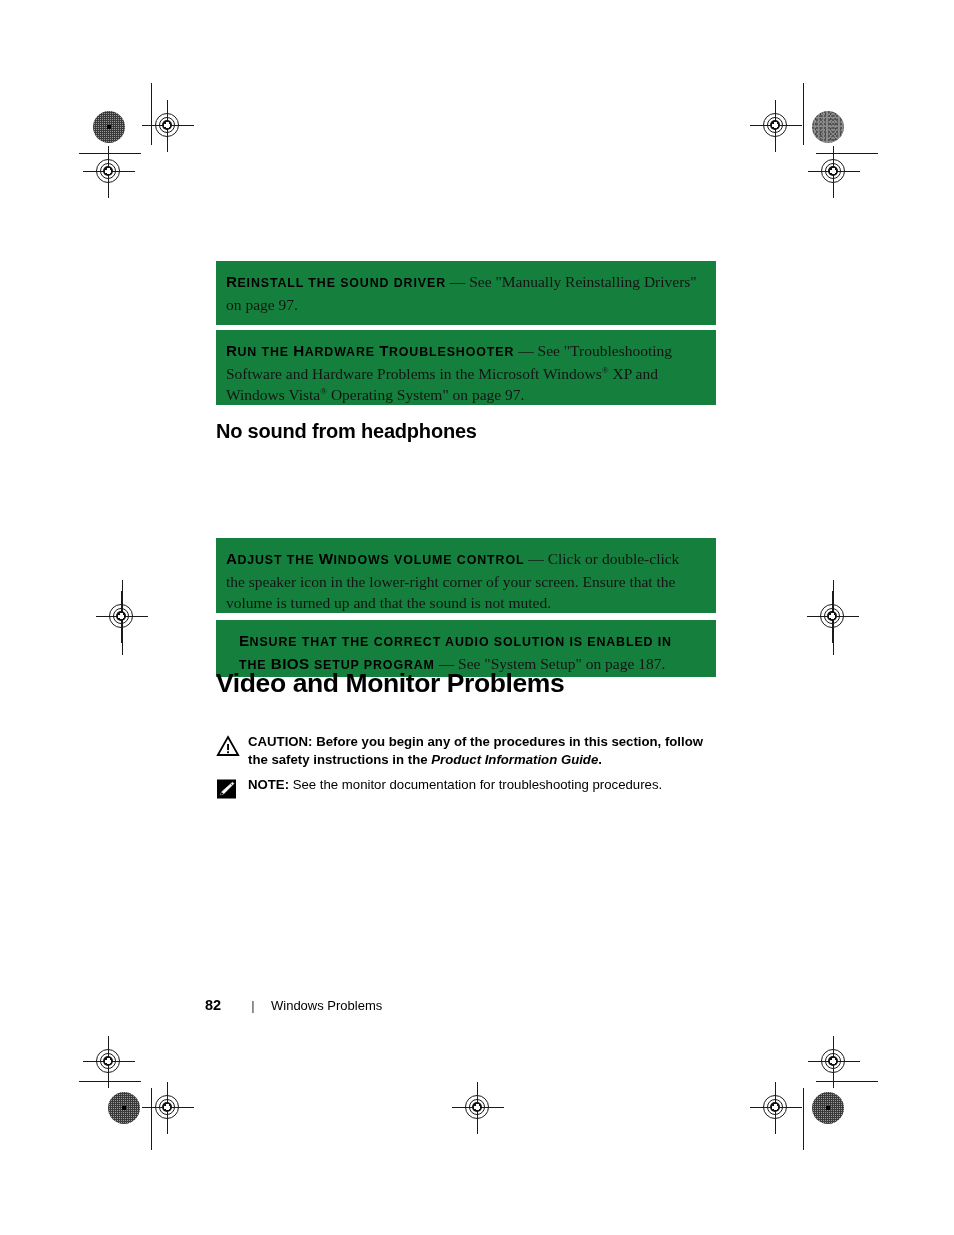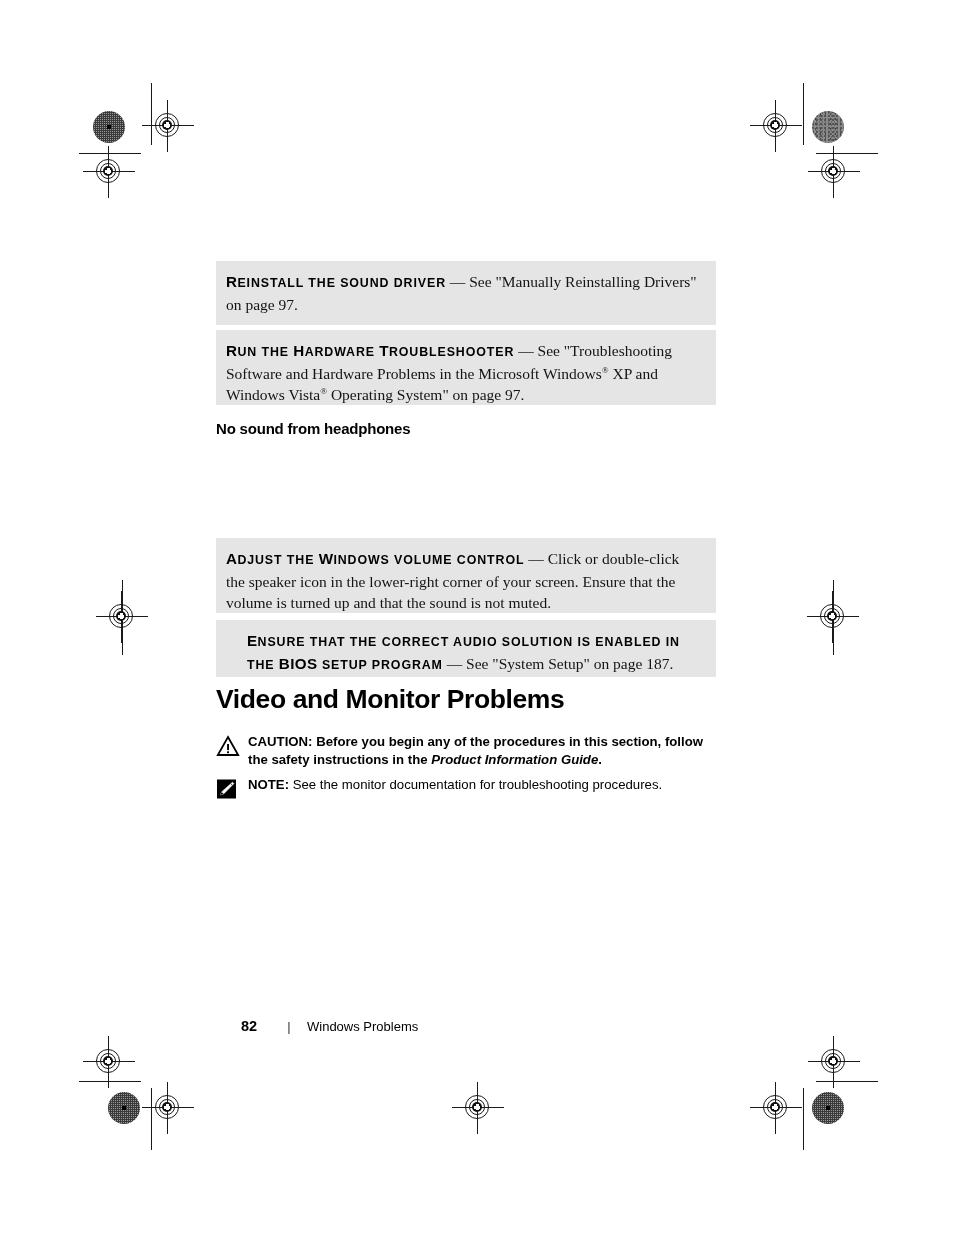--- a/index.html
+++ b/index.html
@@ -120,33 +120,33 @@
     left: 0;
     top: 0;
     width: 954px;
     height: 1235px;
   }
 
   .callout {
     position: absolute;
     left: 216px;
     width: 500px;
-    background: #e5e5e5;
+    background: #15803d;
     box-sizing: border-box;
     padding: 10px 14px 10px 10px;
   }
   .callout p {
     margin: 0;
     font-family: "Liberation Serif", serif;
     font-size: 15.5px;
     line-height: 21px;
     color: #141414;
   }
   .callout.indented {
-    padding-left: 31px;
+    padding-left: 23px;
   }
   .lead {
     font-family: "Liberation Sans", sans-serif;
     font-weight: bold;
     font-size: 12.4px;
     letter-spacing: 0.9px;
     text-transform: uppercase;
     color: #000;
   }
   .lead .cap {
@@ -163,21 +163,21 @@
     font-size: 9px;
     vertical-align: super;
     line-height: 0;
   }
 
   .subhead {
     position: absolute;
     left: 216px;
     font-family: "Liberation Sans", sans-serif;
     font-weight: bold;
-    font-size: 15px;
+    font-size: 20px;
     letter-spacing: -0.2px;
     color: #000;
   }
 
   .section-title {
     position: absolute;
     left: 216px;
     font-family: "Liberation Sans", sans-serif;
     font-weight: bold;
     font-size: 26.5px;
@@ -401,21 +401,21 @@
   </div>
 
   <div class="callout indented" style="top:620px; height:57px;">
     <p>
       <span class="lead"><span class="cap">E</span><span>NSURE THAT THE CORRECT AUDIO SOLUTION IS ENABLED IN THE </span><span class="cap">BIOS</span><span> SETUP PROGRAM</span></span>
       <span class="dash">—</span>
       <span>See "System Setup" on page 187.</span>
     </p>
   </div>
 
-  <div class="section-title" style="top:684px;text-align:center;">Video and Monitor Problems</div>
+  <div class="section-title" style="top:668px;text-align:center;">Video and Monitor Problems</div>
 
   <div class="adv-row" style="top:776px;">
     <span class="adv-icon">
       <svg width="24" height="22" viewBox="0 0 24 22" aria-hidden="true">
         <rect x="1" y="1.5" width="19" height="19" fill="#000"></rect>
         <path d="M16.5 4.2 L17.9 5.6 L7.6 15.9 L4.6 16.9 L5.6 13.9 Z" fill="#ffffff" stroke="#ffffff" stroke-width="0.6" stroke-linejoin="round"></path>
         <path d="M5.6 13.9 L7.6 15.9 L4.6 16.9 Z" fill="#000000"></path>
         <line x1="14.9" y1="5.8" x2="16.3" y2="7.2" stroke="#000000" stroke-width="0.7"></line>
       </svg>
     </span>
@@ -426,18 +426,18 @@
     <span class="adv-icon">
       <svg width="24" height="22" viewBox="0 0 24 22" aria-hidden="true">
         <path d="M12 2 L22.2 20 L1.8 20 Z" fill="none" stroke="#000" stroke-width="1.8" stroke-linejoin="miter"></path>
         <rect x="11.1" y="9" width="1.9" height="6.1" fill="#000"></rect>
         <rect x="11.1" y="16.3" width="1.9" height="1.9" fill="#000"></rect>
       </svg>
     </span>
     <span class="adv-text caution"><span class="label">CAUTION:</span><span> Before you begin any of the procedures in this section, follow the safety instructions in the </span><span class="ital">Product Information Guide</span><span>.</span></span>
   </div>
 
-  <div class="footer" style="top:1018px;margin-left:36px;">
+  <div class="footer" style="top:997px;">
     <span class="pgnum">82</span>
     <span class="sep">|</span>
     <span class="ftext">Windows Problems</span>
   </div>
 </div>
 
 </body></html>

